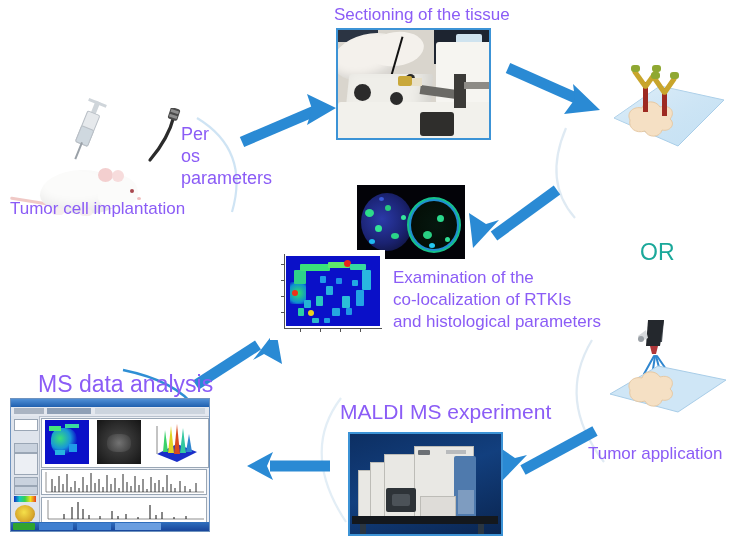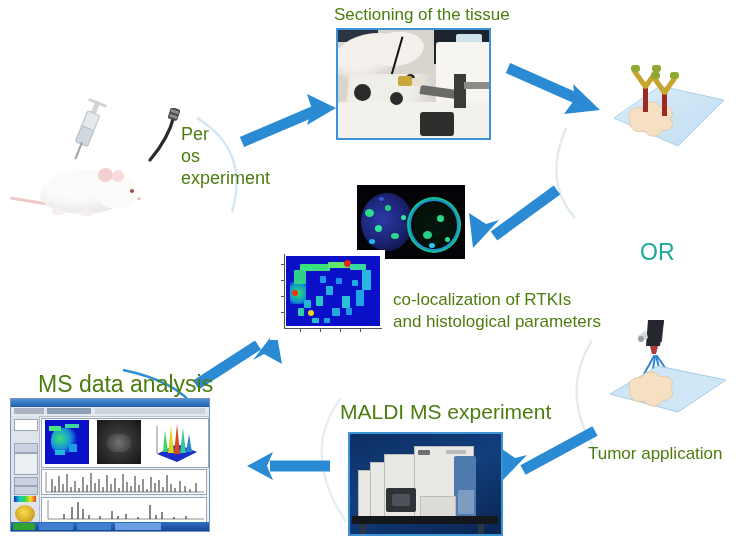--- a/index.html
+++ b/index.html
@@ -1,20 +1,20 @@
 <!DOCTYPE html>
 <html><head>
 <meta charset="utf-8">
 <style>
   html,body{margin:0;padding:0;background:#ffffff;}
   body{width:740px;height:541px;position:relative;overflow:hidden;
        font-family:"Liberation Sans",sans-serif;color:#111;}
   #stage{position:absolute;left:0;top:0;width:740px;height:541px;}
 
-  .lbl{position:absolute;white-space:nowrap;color:#4d7c0f;}
+  .lbl{position:absolute;white-space:nowrap;color:#8b5cf6;}
 
   
   .frame{position:absolute;border:2px solid #3c93d6;box-sizing:border-box;overflow:hidden;}
 
   
   .microtome{background:#d9d5cd;}
   .mt-dark{position:absolute;background:#1d2430;}
   .mt-body{position:absolute;background:#efeee9;border-radius:3px;}
   .mt-knob{position:absolute;background:#2b2b2b;border-radius:50%;}
   .mt-arm{position:absolute;background:#7d7b76;}
@@ -124,32 +124,33 @@
       <div class="mouse-body" style="left:76px;top:17px;width:40px;height:33px;border-radius:46% 62% 54% 40%;"></div>
       <div class="mouse-ear" style="left:76px;top:10px;width:15px;height:14px;"></div>
       <div class="mouse-ear" style="left:90px;top:12px;width:12px;height:12px;background:#f7dcdc;"></div>
       <div style="position:absolute;left:108px;top:31px;width:4px;height:4px;background:#a8484f;border-radius:50%;"></div>
       <div style="position:absolute;left:115px;top:39px;width:4px;height:3px;background:#f0bdbd;border-radius:50%;"></div>
       <div style="position:absolute;left:30px;top:50px;width:12px;height:7px;background:#f6eeee;border-radius:40%;"></div>
       <div style="position:absolute;left:58px;top:51px;width:12px;height:7px;background:#f6eeee;border-radius:40%;"></div>
     </div>
   </div>
 
+  <div class="lbl" style="left:10px;top:199px;font-size:17px;">Tumor cell implantation</div>
 
   <div style="position:absolute;left:140px;top:108px;width:46px;height:62px;">
     <svg width="46" height="62" viewBox="0 0 46 62">
       <path d="M34,8 C30,24 22,38 10,52" stroke="#2b2b2b" stroke-width="3.2" fill="none" stroke-linecap="round"></path>
       <rect x="29" y="0" width="10" height="12" rx="2" fill="#4a4a4a" transform="rotate(18 34 6)"></rect>
       <rect x="30" y="2" width="8" height="3" fill="#8e8e8e" transform="rotate(18 34 6)"></rect>
       <rect x="30" y="7" width="8" height="3" fill="#8e8e8e" transform="rotate(18 34 6)"></rect>
     </svg>
   </div>
   <div class="lbl" style="left:181px;top:124px;font-size:18px;">Per</div>
   <div class="lbl" style="left:181px;top:146px;font-size:18px;">os</div>
-  <div class="lbl" style="left:181px;top:168px;font-size:18px;">experiment</div>
+  <div class="lbl" style="left:181px;top:168px;font-size:18px;">parameters</div>
 
   <div class="lbl" style="left:334px;top:5px;font-size:17px;">Sectioning of the tissue</div>
 
   <div class="frame microtome" style="left:336px;top:28px;width:155px;height:112px;">
     <div class="mt-dark" style="left:96px;top:0;width:60px;height:34px;"></div>
     <div class="mt-dark" style="left:0;top:0;width:40px;height:12px;background:#2b3443;"></div>
     <div style="position:absolute;left:118px;top:4px;width:26px;height:12px;background:#cfe3ef;border-radius:2px;"></div>
 
     <div class="mt-hand" style="left:-6px;top:4px;width:74px;height:46px;transform:rotate(-14deg);
          box-shadow:inset -4px -6px 10px rgba(0,0,0,.12);"></div>
@@ -257,20 +258,21 @@
     <div class="tick" style="left:11px;top:14px;width:4px;height:1px;"></div>
     <div class="tick" style="left:11px;top:30px;width:4px;height:1px;"></div>
     <div class="tick" style="left:11px;top:46px;width:4px;height:1px;"></div>
     <div class="tick" style="left:11px;top:62px;width:4px;height:1px;"></div>
     <div class="tick" style="left:30px;top:78px;width:1px;height:4px;"></div>
     <div class="tick" style="left:50px;top:78px;width:1px;height:4px;"></div>
     <div class="tick" style="left:70px;top:78px;width:1px;height:4px;"></div>
     <div class="tick" style="left:90px;top:78px;width:1px;height:4px;"></div>
   </div>
 
+  <div class="lbl" style="left:393px;top:268px;font-size:17px;">Examination of the</div>
   <div class="lbl" style="left:393px;top:290px;font-size:17px;">co-localization of RTKIs</div>
   <div class="lbl" style="left:393px;top:312px;font-size:17px;">and histological parameters</div>
 
   <div style="position:absolute;left:604px;top:320px;width:130px;height:110px;">
     <svg width="130" height="110" viewBox="0 0 130 110">
 
       <path d="M46,-22 L62,-22 L58,22 L44,22 Z" fill="#4b5158"></path>
       <path d="M44,0 L60,0 L56,26 L42,26 Z" fill="#24282d"></path>
       <path d="M42,10 L34,16 L36,22 L44,18 Z" fill="#d6d9dc"></path>
       <circle cx="37" cy="19" r="3" fill="#9aa0a6"></circle>

